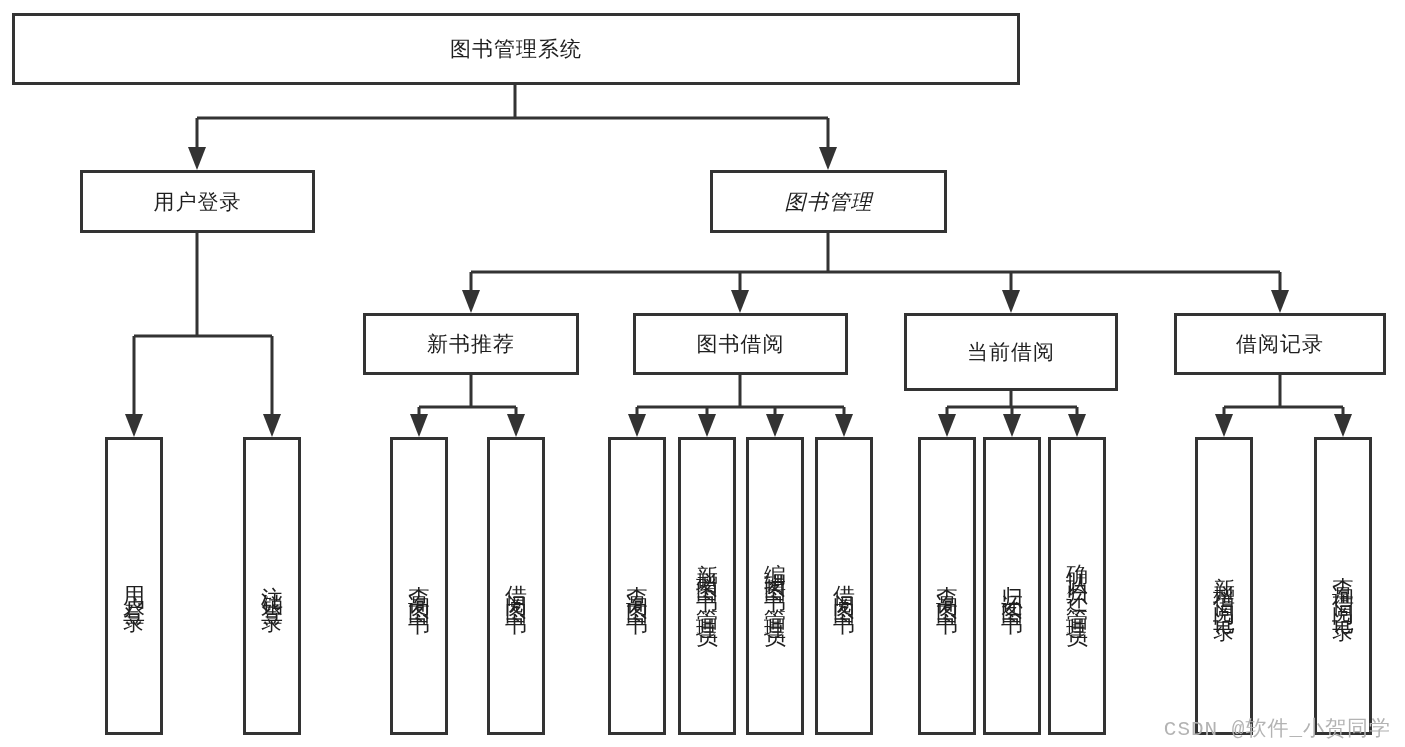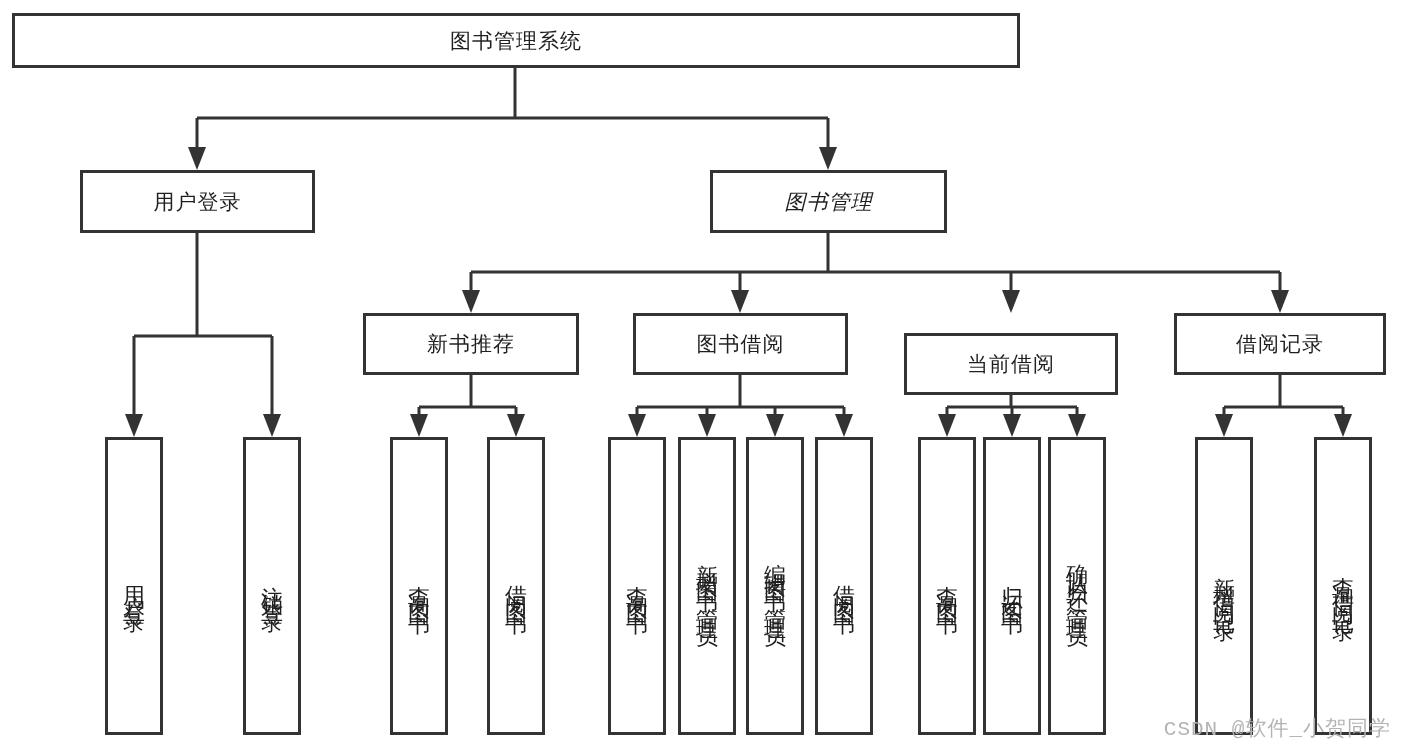--- a/index.html
+++ b/index.html
@@ -92,38 +92,38 @@
       <polygon points="766,414 784,414 775,437"></polygon>
       <polygon points="835,414 853,414 844,437"></polygon>
       <polygon points="938,414 956,414 947,437"></polygon>
       <polygon points="1003,414 1021,414 1012,437"></polygon>
       <polygon points="1068,414 1086,414 1077,437"></polygon>
       <polygon points="1215,414 1233,414 1224,437"></polygon>
       <polygon points="1334,414 1352,414 1343,437"></polygon>
     </g>
   </svg>
 
-  <div class="box hbox" style="left:12px; top:13px; width:1008px; height:55px;">
+  <div class="box hbox" style="left:12px; top:13px; width:1008px; height:72px;">
     <span>图书管理系统</span>
   </div>
 
   <div class="box hbox" style="left:80px; top:170px; width:235px; height:63px;">
     <span>用户登录</span>
   </div>
   <div class="box hbox" style="left:710px; top:170px; width:237px; height:63px;font-style:italic;">
     <span>图书管理</span>
   </div>
 
   <div class="box hbox" style="left:363px; top:313px; width:216px; height:62px;">
     <span>新书推荐</span>
   </div>
   <div class="box hbox" style="left:633px; top:313px; width:215px; height:62px;">
     <span>图书借阅</span>
   </div>
-  <div class="box hbox" style="left:904px; top:313px; width:214px; height:62px;margin-top:20px;">
+  <div class="box hbox" style="left:904px; top:313px; width:214px; height:78px;">
     <span>当前借阅</span>
   </div>
   <div class="box hbox" style="left:1174px; top:313px; width:212px; height:62px;">
     <span>借阅记录</span>
   </div>
 
   <div class="box leaf" style="left:105px;">
     <span>用户登录</span>
   </div>
   <div class="box leaf" style="left:243px;">

